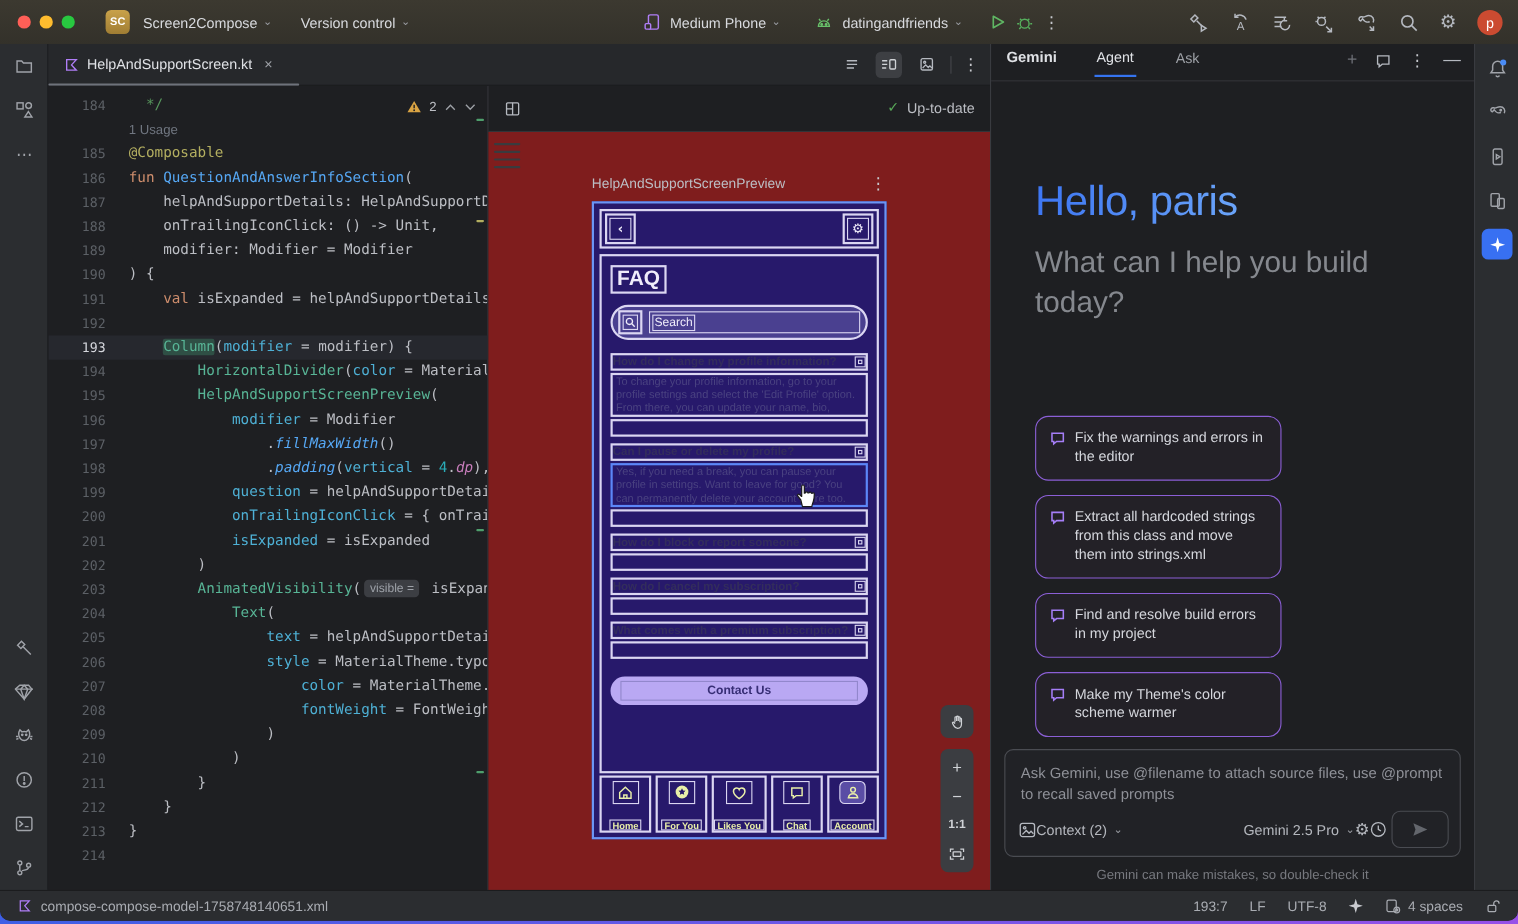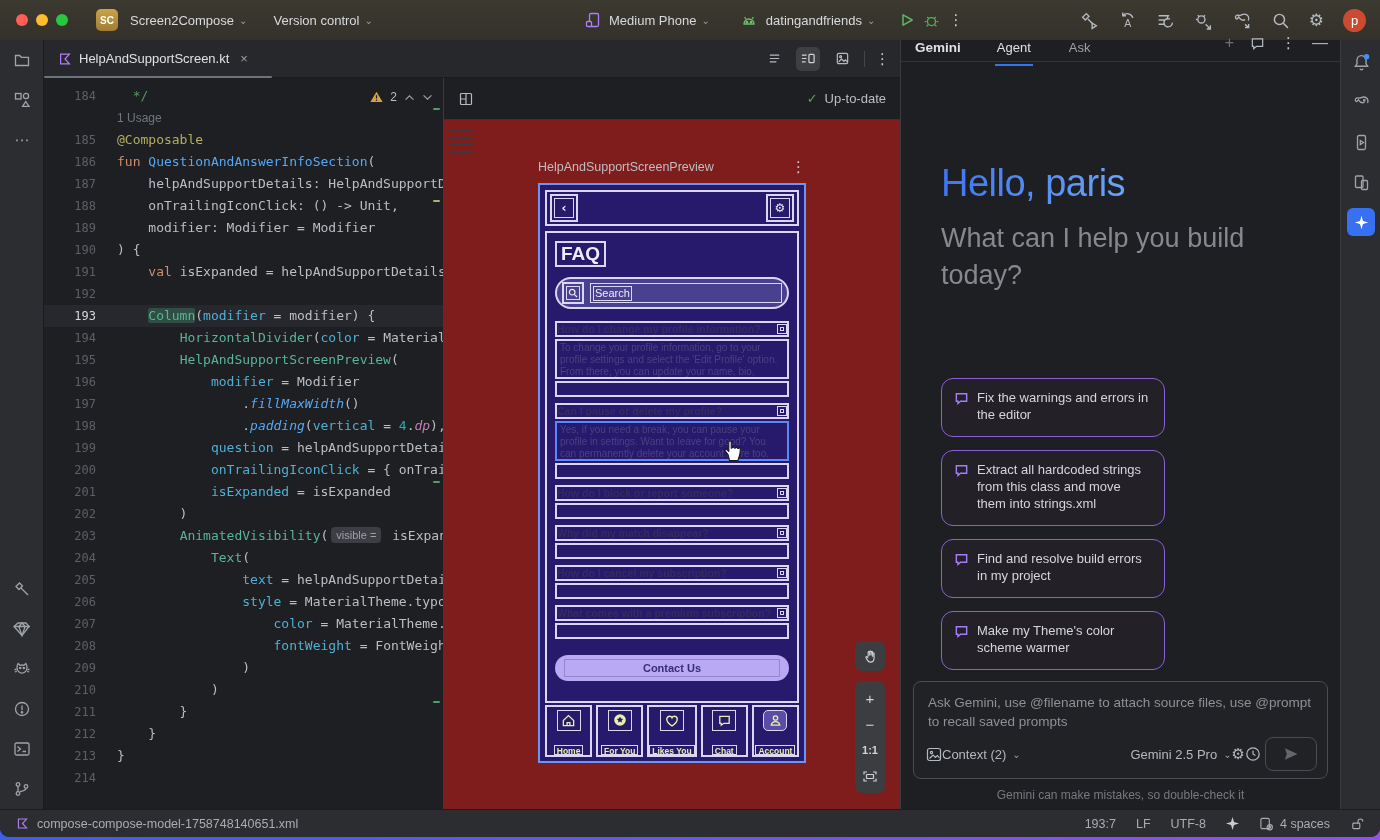--- a/index.html
+++ b/index.html
@@ -91,21 +91,21 @@
 .nav-lb{margin-top:14px;border:1.2px solid #dbd6f2;font-size:8.5px;font-weight:bold;color:#e9efa8;line-height:10px;padding:0 2px;white-space:nowrap;max-width:46px;overflow:hidden}
 
 .zwrap{position:absolute;right:15px}
 .zbtn{width:30px;height:30px;background:#3b3d41;border-radius:7px;display:grid;place-items:center;color:#cfd2d6;font-size:15px}
 .zgroup{position:absolute;right:15px;top:561px;width:30px;background:#3b3d41;border-radius:7px;display:flex;flex-direction:column;align-items:center;padding:4px 0}
 .zgroup>div{height:26px;display:grid;place-items:center;color:#cfd2d6;font-size:15px;width:100%}
 .z11{font-size:11px!important;font-weight:bold}
 .cursor{position:absolute;left:277px;top:318px;pointer-events:none}
 
 .gemini{width:440px;border-left:1px solid #393b40;position:relative;background:#1e1f22}
-.ghead{height:22px;border-bottom:1px solid #323438;display:flex;align-items:flex-start;padding:0 14px;position:relative}
+.ghead{height:34px;border-bottom:1px solid #323438;display:flex;align-items:center;padding:0 14px;position:relative}
 .gtitle{font-size:13.5px;font-weight:bold;color:#dfe1e5;padding-bottom:10px}
 .gtab{font-size:13px;color:#9da0a6;padding:0 2px 9px;margin-left:34px}
 .gtab.active{color:#dfe1e5;border-bottom:2.5px solid #3574f0}
 .ghicons{position:absolute;right:12px;bottom:9px;display:flex;align-items:center;gap:16px;color:#b5b9c0}
 .hello{position:absolute;left:40px;top:122px;font-size:38px;letter-spacing:-.5px;background:linear-gradient(90deg,#3d76f3,#6aa4f9);-webkit-background-clip:text;background-clip:text;color:transparent;font-weight:400}
 .hsub{position:absolute;left:40px;top:180px;width:340px;font-size:27px;line-height:37px;color:#85888e}
 .gcards{position:absolute;left:40px;top:338px;width:224px}
 .gcard{border:1.5px solid #8b5fd6;border-radius:12px;background:#232127;padding:10px 12px 13px;margin-bottom:13px;display:flex;gap:8px;min-height:52px}
 .gcard-ic{margin-top:2px;flex:none}
 .gcard-t{font-size:13px;line-height:17px;color:#d4d6dc}
@@ -440,29 +440,20 @@
                         <span class="faq-sq">
                           <i></i>
                         </span>
                       </div>
                       <div class="faq-a sel">Yes, if you need a break, you can pause your profile in settings. Want to leave for good? You can permanently delete your account there too.</div>
                       <div class="faq-e"></div>
                     </div>
                     <div class="faq-item">
                       <div class="faq-q">
                         <span class="faq-qt">How do I block or report someone?</span>
-                        <span class="faq-sq">
-                          <i></i>
-                        </span>
-                      </div>
-                      <div class="faq-e"></div>
-                    </div>
-                    <div class="faq-item">
-                      <div class="faq-q">
-                        <span class="faq-qt">Why did my match disappear?</span>
                         <span class="faq-sq">
                           <i></i>
                         </span>
                       </div>
                       <div class="faq-e"></div>
                     </div>
                     <div class="faq-item">
                       <div class="faq-q">
                         <span class="faq-qt">How do I cancel my subscription?</span>
                         <span class="faq-sq">

